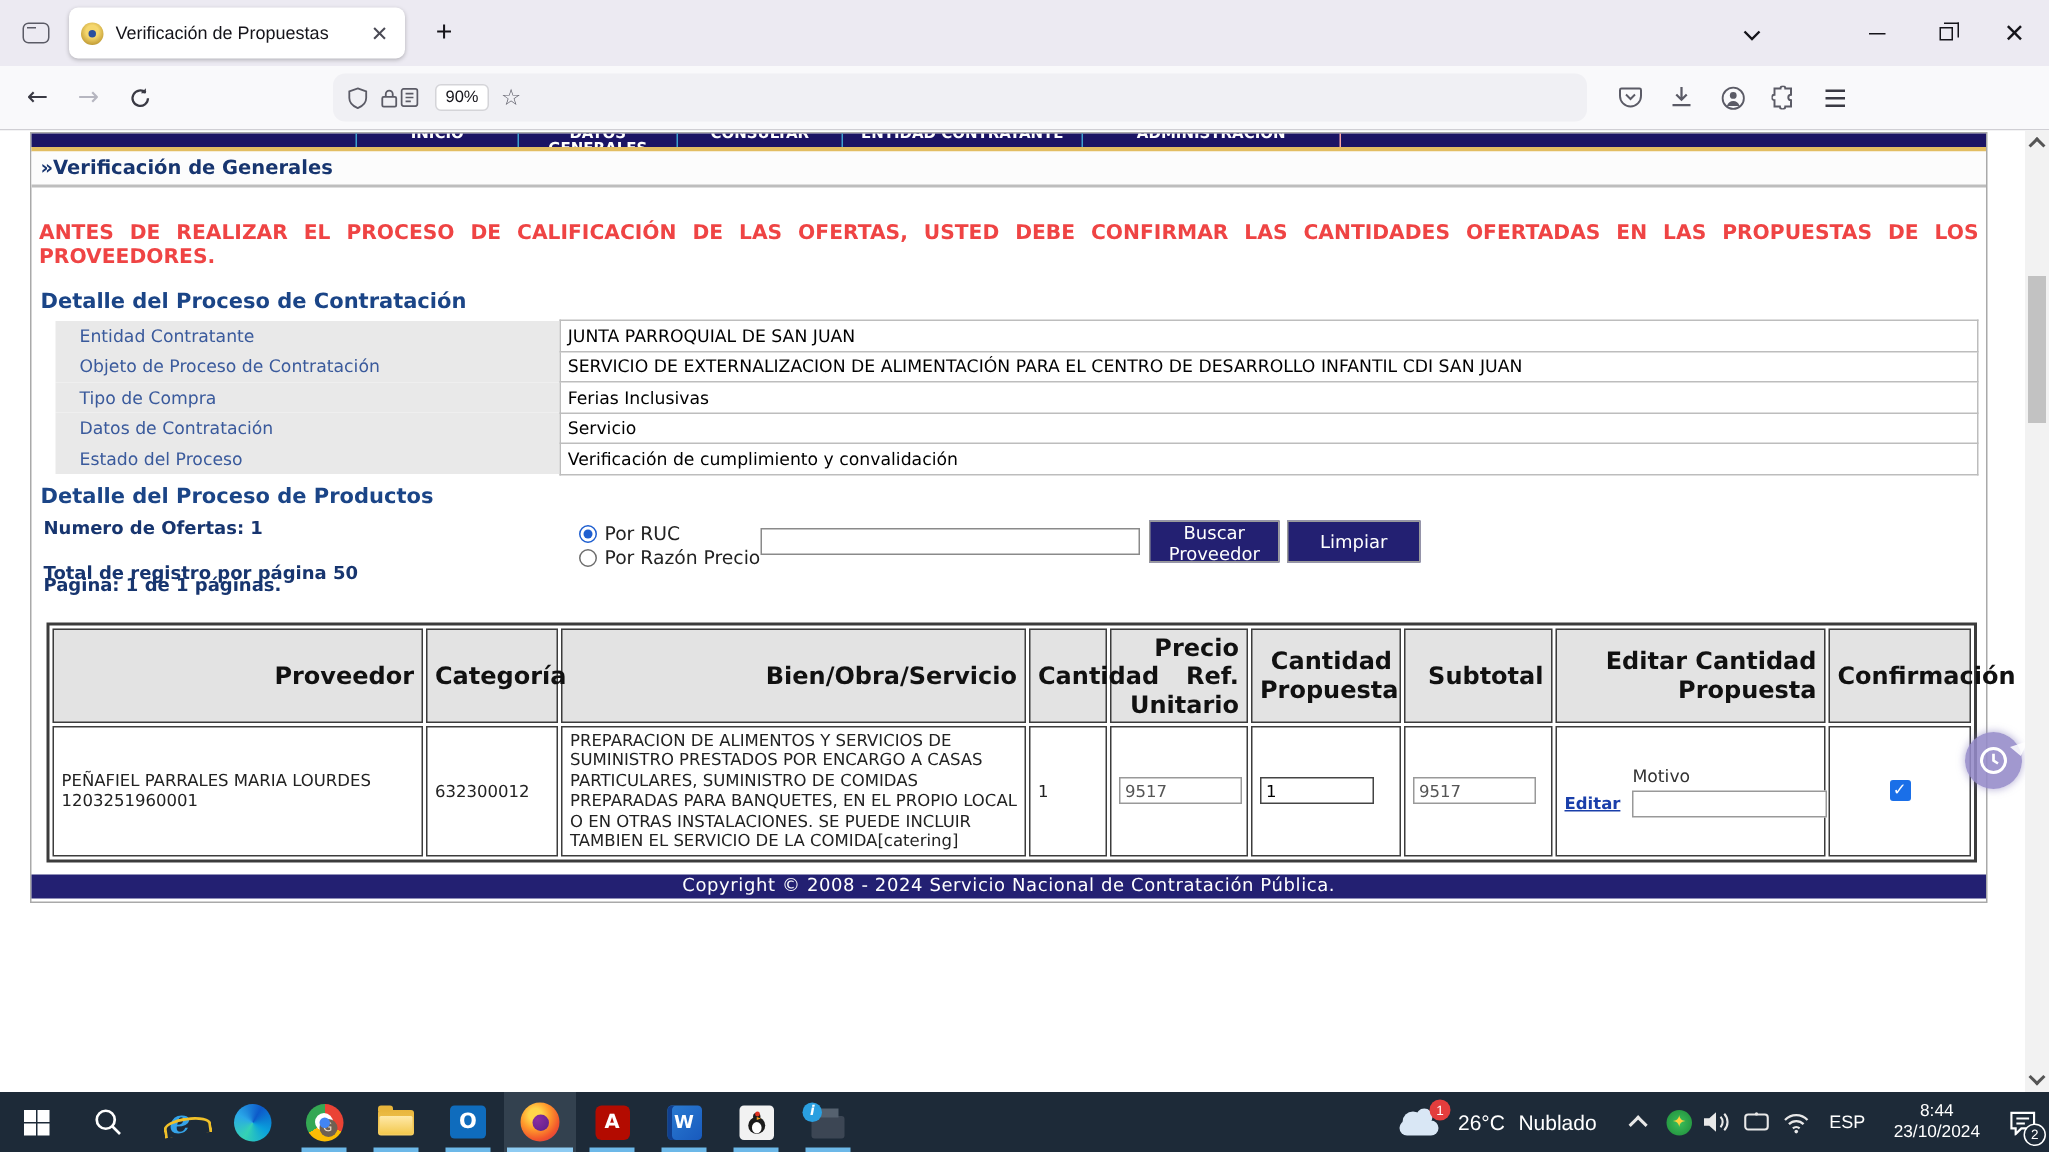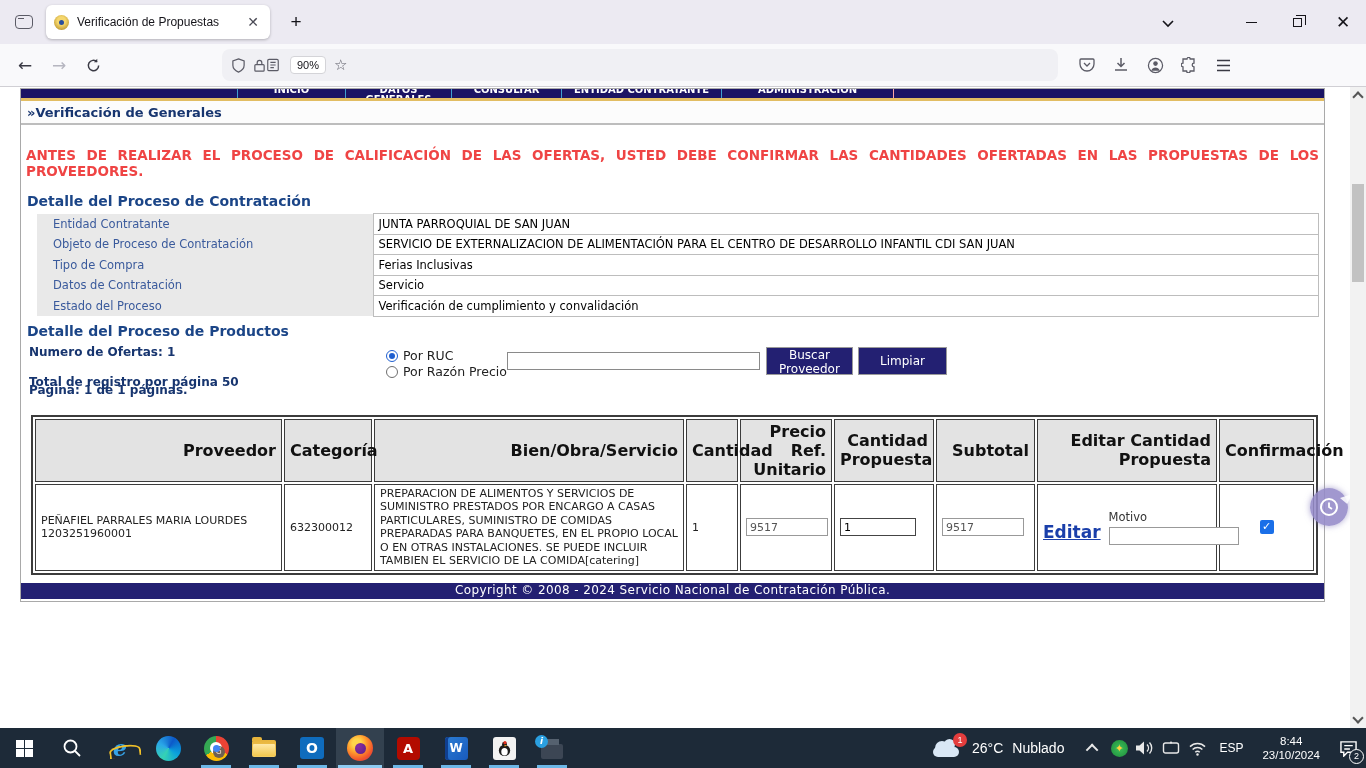--- a/index.html
+++ b/index.html
@@ -65,21 +65,21 @@
   .btn-limpiar { left:837px; width:89px; }
 
   .ptable { margin:12px 0 0 10px; border:2px solid #3c3c3c; border-spacing:2px; border-collapse:separate; background:#fff; width:1287px; table-layout:fixed; }
   .ptable th { background:#e3e3e3; border:1px solid #3c3c3c; font-size:16px; font-weight:bold; text-align:right; padding:2px 5px; height:36px; color:#111;margin-top:40px; }
   .ptable td { border:1px solid #3c3c3c; font-size:11px; padding:2px 5px; vertical-align:middle; height:86px; color:#222; }
   .desc { font-size:10.8px; line-height:13.5px; }
   .inp { height:18px; border:1px solid #999; font-size:11px; color:#555; width:82px; padding:1px 3px; background:#fff; font-family:"DejaVu Sans",sans-serif; }
   .inp.active { border-color:#444; color:#000; width:76px; }
   .inp.motivo { width:130px; }
   .editwrap { display:flex; align-items:flex-end; gap:8px; }
-  .editar { color:#1a3faa; font-weight:bold; font-size:17px; padding-bottom:3px; }
+  .editar { color:#1a3faa; font-weight:bold; font-size:11px; padding-bottom:3px; }
   .motivocol { display:flex; flex-direction:column; gap:3px; font-size:11.5px; color:#333; }
   .chk { width:14px; height:14px; background:#1a6fe8; border-radius:2px; margin:0 auto; color:#fff; font-size:11px; line-height:14px; text-align:center; }
   .chk::after { content:"✓"; }
 
   .actions { margin:14px 0 0 10px; display:flex; gap:16px; }
   .abtn { background:#232072; border:1px solid #7a7a7a; color:#fff; font-weight:bold; font-size:12px; height:24px; padding:0 12px; display:flex; align-items:center; gap:6px; border-radius:2px; font-family:"DejaVu Sans",sans-serif; }
   .arrow-left { width:0; height:0; border:5px solid transparent; border-right:7px solid #45b6e8; display:inline-block; }
   .footerbar { margin-top:8px; height:16px; background:#232072; color:#fff; font-size:12px; text-align:center; line-height:15px; letter-spacing:.4px; }
 
   

